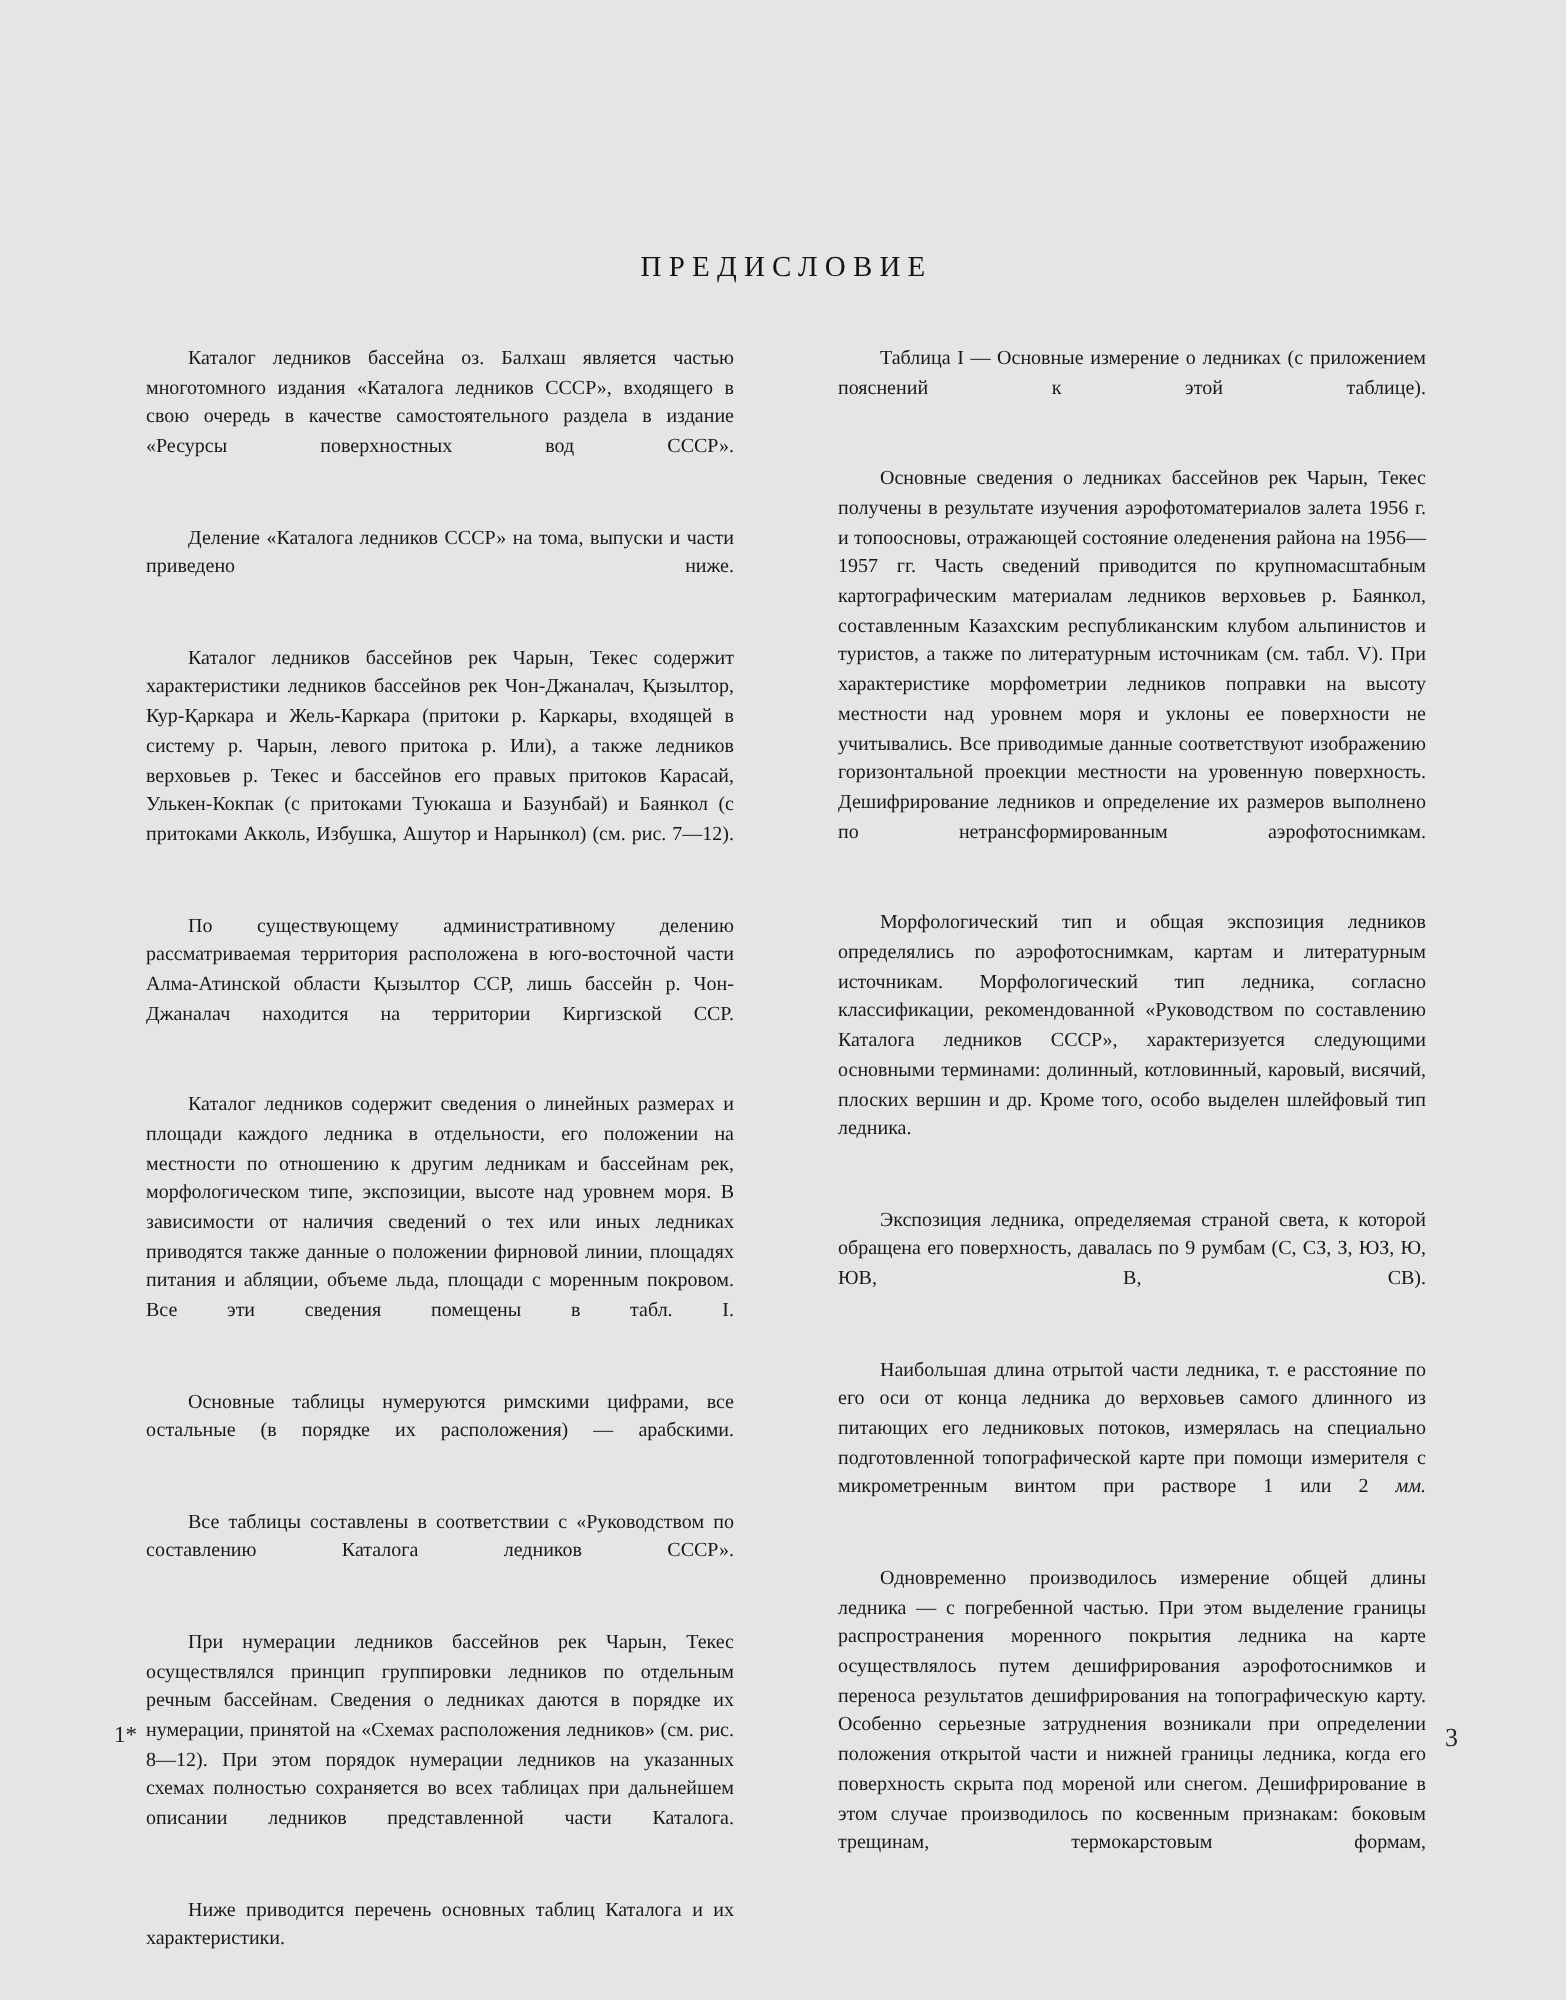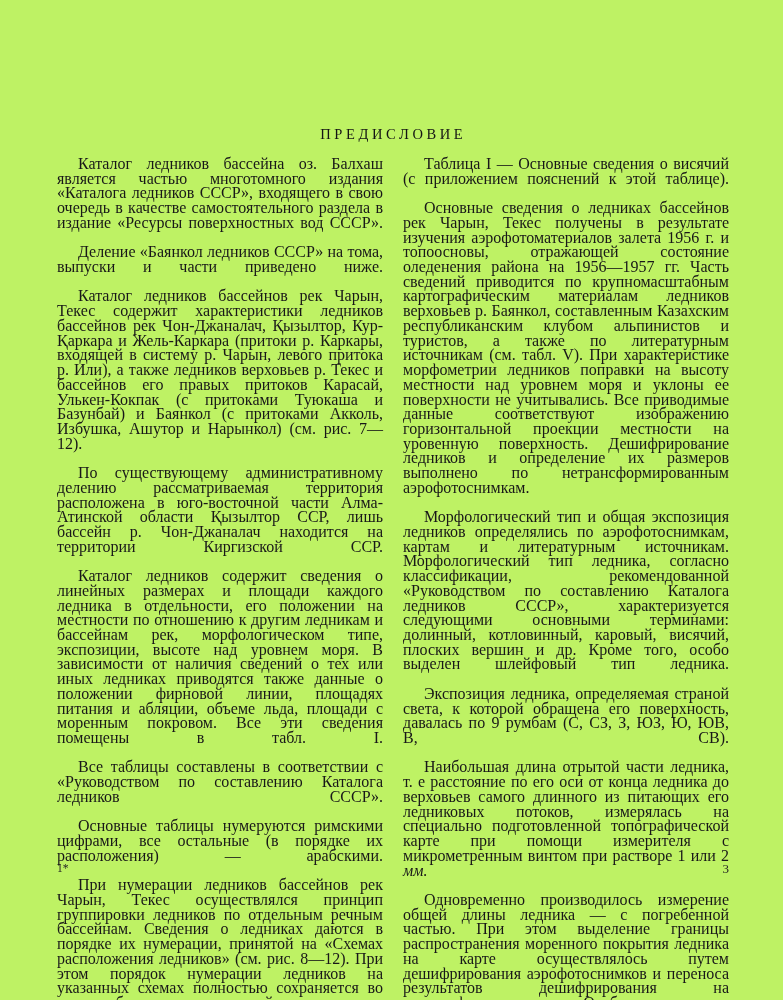--- a/index.html
+++ b/index.html
@@ -15,21 +15,21 @@
     color: #1a1a1a;
     overflow: hidden;
   }
 
   .page {
     position: absolute;
     left: 0;
     top: 0;
     width: 783px;
     height: 1000px;
-    background: #bef264;
+    background: #e5e5e5;
   }
 
   .page-title {
     position: absolute;
     left: 0;
     top: 126px;
     width: 783px;
     text-align: center;
     font-size: 14.5px;
     letter-spacing: 3.6px;
@@ -49,22 +49,22 @@
 
   .col {
     position: absolute;
     top: 0;
     width: 326px;
   }
   .col-left  { left: 0px; }
   .col-right { left: 346px; }
 
   .col p {
-    margin: 0;
-    font-size: 16px;
+    margin: 16px;
+    font-size: 10px;
     line-height: 14.72px;
     text-align: justify;
     text-justify: inter-word;
     text-indent: 21px;
     color: #181818;
     hyphens: manual;
     word-spacing: 0.2px;
   }
 
   
@@ -104,32 +104,32 @@
 <body>
 
 <div class="page">
 
   <div class="page-title">ПРЕДИСЛОВИЕ</div>
 
   <div class="columns">
 
     <div class="col col-left">
       <p>Каталог ледников бассейна оз. Балхаш является частью многотомного издания «Каталога ледников СССР», входящего в свою очередь в качестве самостоятельного раздела в издание «Ресурсы поверхностных вод СССР».</p>
-      <p>Деление «Баянкол ледников СССР» на тома, выпуски и части приведено ниже.</p>
+      <p>Деление «Каталога ледников СССР» на тома, выпуски и части приведено ниже.</p>
       <p>Каталог ледников бассейнов рек Чарын, Текес содержит характеристики ледников бассейнов рек Чон-Джаналач, Қызылтор, Кур-Қаркара и Жель-Каркара (притоки р. Каркары, входящей в систему р. Чарын, левого притока р. Или), а также ледников верховьев р. Текес и бассейнов его правых притоков Карасай, Улькен-Кокпак (с притоками Туюкаша и Базунбай) и Баянкол (с притоками Акколь, Избушка, Ашутор и Нарынкол) (см. рис. 7—12).</p>
       <p>По существующему административному делению рассматриваемая территория расположена в юго-восточной части Алма-Атинской области Қызылтор ССР, лишь бассейн р. Чон-Джаналач находится на территории Киргизской ССР.</p>
       <p>Каталог ледников содержит сведения о линейных размерах и площади каждого ледника в отдельности, его положении на местности по отношению к другим ледникам и бассейнам рек, морфологическом типе, экспозиции, высоте над уровнем моря. В зависимости от наличия сведений о тех или иных ледниках приводятся также данные о положении фирновой линии, площадях питания и абляции, объеме льда, площади с моренным покровом. Все эти сведения помещены в табл. I.</p>
+      <p>Основные таблицы нумеруются римскими цифрами, все остальные (в порядке их расположения) — арабскими.</p>
       <p>Все таблицы составлены в соответствии с «Руководством по составлению Каталога ледников СССР».</p>
-      <p>Основные таблицы нумеруются римскими цифрами, все остальные (в порядке их расположения) — арабскими.</p>
       <p>При нумерации ледников бассейнов рек Чарын, Текес осуществлялся принцип группировки ледников по отдельным речным бассейнам. Сведения о ледниках даются в порядке их нумерации, принятой на «Схемах расположения ледников» (см. рис. 8—12). При этом порядок нумерации ледников на указанных схемах полностью сохраняется во всех таблицах при дальнейшем описании ледников представленной части Каталога.</p>
       <p>Ниже приводится перечень основных таблиц Каталога и их характеристики.</p>
     </div>
 
     <div class="col col-right">
-      <p>Таблица I — Основные сведения о висячий (с приложением пояснений к этой таблице).</p>
+      <p>Таблица I — Основные измерение о ледниках (с приложением пояснений к этой таблице).</p>
       <p>Основные сведения о ледниках бассейнов рек Чарын, Текес получены в результате изучения аэрофотоматериалов залета 1956 г. и топоосновы, отражающей состояние оледенения района на 1956—1957 гг. Часть сведений приводится по крупномасштабным картографическим материалам ледников верховьев р. Баянкол, составленным Казахским республиканским клубом альпинистов и туристов, а также по литературным источникам (см. табл. V). При характеристике морфометрии ледников поправки на высоту местности над уровнем моря и уклоны ее поверхности не учитывались. Все приводимые данные соответствуют изображению горизонтальной проекции местности на уровенную поверхность. Дешифрирование ледников и определение их размеров выполнено по нетрансформированным аэрофотоснимкам.</p>
       <p>Морфологический тип и общая экспозиция ледников определялись по аэрофотоснимкам, картам и литературным источникам. Морфологический тип ледника, согласно классификации, рекомендованной «Руководством по составлению Каталога ледников СССР», характеризуется следующими основными терминами: долинный, котловинный, каровый, висячий, плоских вершин и др. Кроме того, особо выделен шлейфовый тип ледника.</p>
       <p>Экспозиция ледника, определяемая страной света, к которой обращена его поверхность, давалась по 9 румбам (С, СЗ, З, ЮЗ, Ю, ЮВ, В, СВ).</p>
       <p>Наибольшая длина отрытой части ледника, т. е расстояние по его оси от конца ледника до верховьев самого длинного из питающих его ледниковых потоков, измерялась на специально подготовленной топографической карте при помощи измерителя с микрометренным винтом при растворе 1 или 2 <i>мм.</i></p>
       <p>Одновременно производилось измерение общей длины ледника — с погребенной частью. При этом выделение границы распространения моренного покрытия ледника на карте осуществлялось путем дешифрирования аэрофотоснимков и переноса результатов дешифрирования на топографическую карту. Особенно серьезные затруднения возникали при определении положения открытой части и нижней границы ледника, когда его поверхность скрыта под мореной или снегом. Дешифрирование в этом случае производилось по косвенным признакам: боковым трещинам, термокарстовым формам,</p>
     </div>
 
   </div>
 
   <div class="footer">

